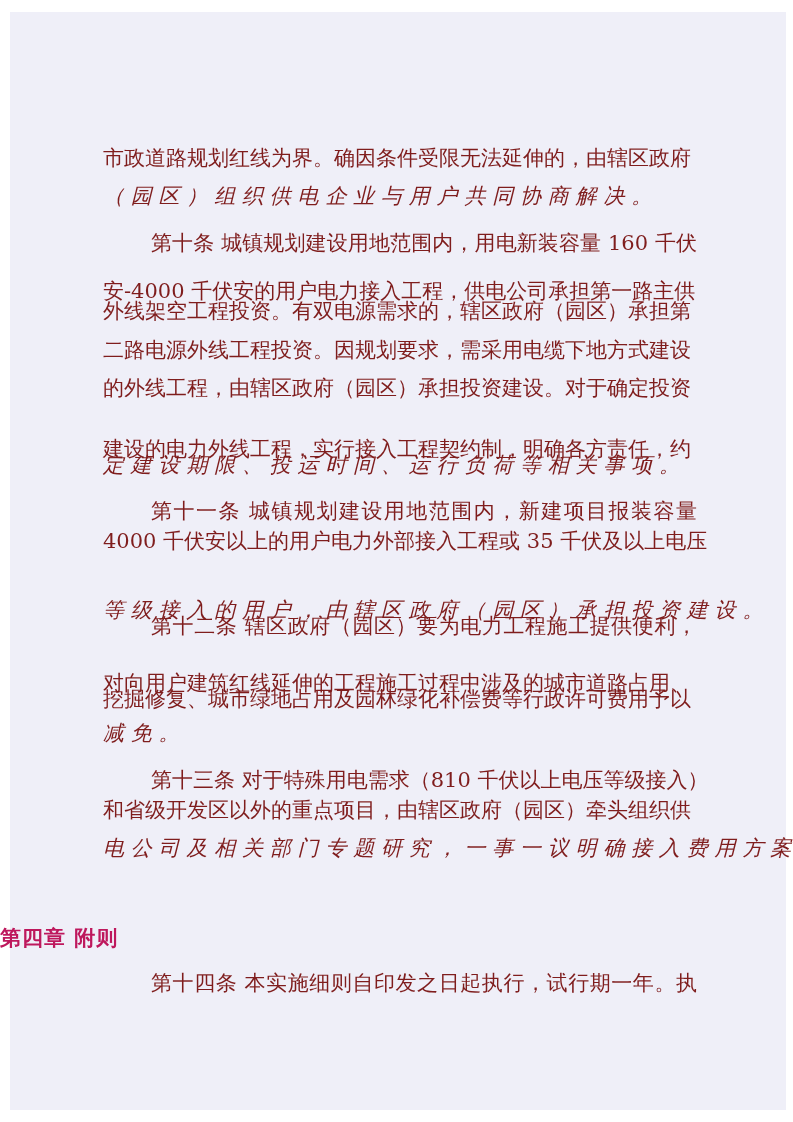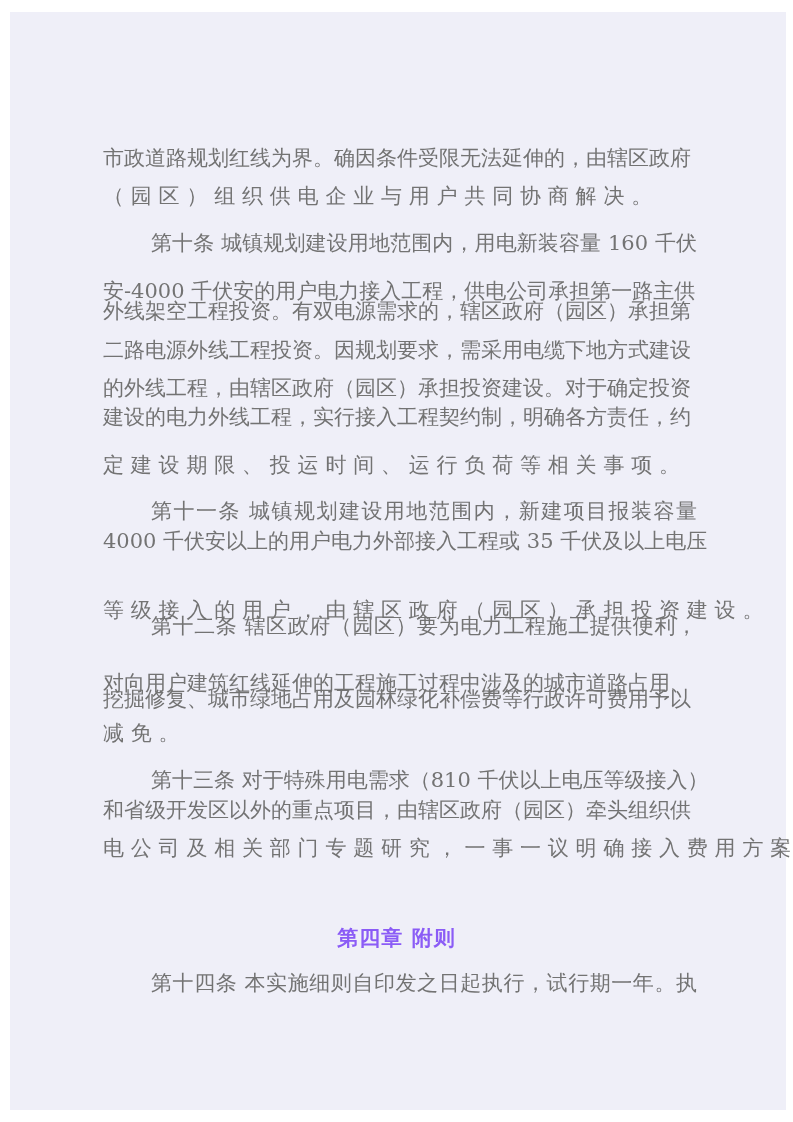--- a/index.html
+++ b/index.html
@@ -19,64 +19,65 @@
       background: #efeff8;
     }
     .line {
       position: absolute;
       left: 103px;
       width: 588px;
       height: 30px;
       line-height: 30px;
       font-family: "DejaVu Serif", "Liberation Serif", serif;
       font-size: 21px;
-      color: #737373;
+      color: #7f1d1d;
       white-space: nowrap;
       text-align: justify;
       text-align-last: justify;
       letter-spacing: 0px;
     }
     .line.last {
       text-align-last: left;
       letter-spacing: 6.8px;
+      font-style: italic;
     }
     .line.indent {
       left: 151px;
       width: 546px;
       margin-top: 8px;
     }
     .heading {
       position: absolute;
       left: 0;
       width: 793px;
-      text-align: center;
+      text-align: left;
       top: 923px;
       height: 30px;
       line-height: 30px;
       font-family: "DejaVu Sans", "Liberation Sans", sans-serif;
       font-weight: bold;
       font-size: 21px;
-      color: #8b5cf6;
+      color: #be185d;
       letter-spacing: 1px;
     }
   </style>
 </head>
 <body>
 
 <div class="page"></div>
 
 <div id="lines-container">
   <div class="line" style="top:143px">市​政​道​路​规​划​红​线​为​界​。​确​因​条​件​受​限​无​法​延​伸​的​，​由​辖​区​政​府</div>
   <div class="line last" style="top:181px">（园区）组织供电企业与用户共同协商解决。</div>
   <div class="line indent" style="top:220px">第​十​条​ ​城​镇​规​划​建​设​用​地​范​围​内​，​用​电​新​装​容​量​ ​1​6​0​ ​千​伏</div>
   <div class="line" style="top:276px">安​-​4​0​0​0​ ​千​伏​安​的​用​户​电​力​接​入​工​程​，​供​电​公​司​承​担​第​一​路​主​供</div>
   <div class="line" style="top:296px">外​线​架​空​工​程​投​资​。​有​双​电​源​需​求​的​，​辖​区​政​府​（​园​区​）​承​担​第</div>
   <div class="line" style="top:335px">二​路​电​源​外​线​工​程​投​资​。​因​规​划​要​求​，​需​采​用​电​缆​下​地​方​式​建​设</div>
   <div class="line" style="top:373px">的​外​线​工​程​，​由​辖​区​政​府​（​园​区​）​承​担​投​资​建​设​。​对​于​确​定​投​资</div>
-  <div class="line" style="top:402px">建​设​的​电​力​外​线​工​程​，​实​行​接​入​工​程​契​约​制​，​明​确​各​方​责​任​，​约</div>
+  <div class="line" style="top:434px">建​设​的​电​力​外​线​工​程​，​实​行​接​入​工​程​契​约​制​，​明​确​各​方​责​任​，​约</div>
   <div class="line last" style="top:450px">定建设期限、投运时间、运行负荷等相关事项。</div>
   <div class="line indent" style="top:488px">第​十​一​条​ ​城​镇​规​划​建​设​用​地​范​围​内​，​新​建​项​目​报​装​容​量</div>
   <div class="line" style="top:526px">4​0​0​0​ ​千​伏​安​以​上​的​用​户​电​力​外​部​接​入​工​程​或​ ​3​5​ ​千​伏​及​以​上​电​压</div>
   <div class="line last" style="top:595px">等级接入的用户，由辖区政府（园区）承担投资建设。</div>
   <div class="line indent" style="top:603px">第​十​二​条​ ​辖​区​政​府​（​园​区​）​要​为​电​力​工​程​施​工​提​供​便​利​，</div>
   <div class="line" style="top:668px">对​向​用​户​建​筑​红​线​延​伸​的​工​程​施​工​过​程​中​涉​及​的​城​市​道​路​占​用​、</div>
   <div class="line" style="top:684px">挖​掘​修​复​、​城​市​绿​地​占​用​及​园​林​绿​化​补​偿​费​等​行​政​许​可​费​用​予​以</div>
   <div class="line last" style="top:718px">减免。</div>
   <div class="line indent" style="top:757px">第​十​三​条​ ​对​于​特​殊​用​电​需​求​（​8​1​0​ ​千​伏​以​上​电​压​等​级​接​入​）</div>
   <div class="line" style="top:795px">和​省​级​开​发​区​以​外​的​重​点​项​目​，​由​辖​区​政​府​（​园​区​）​牵​头​组​织​供</div>

